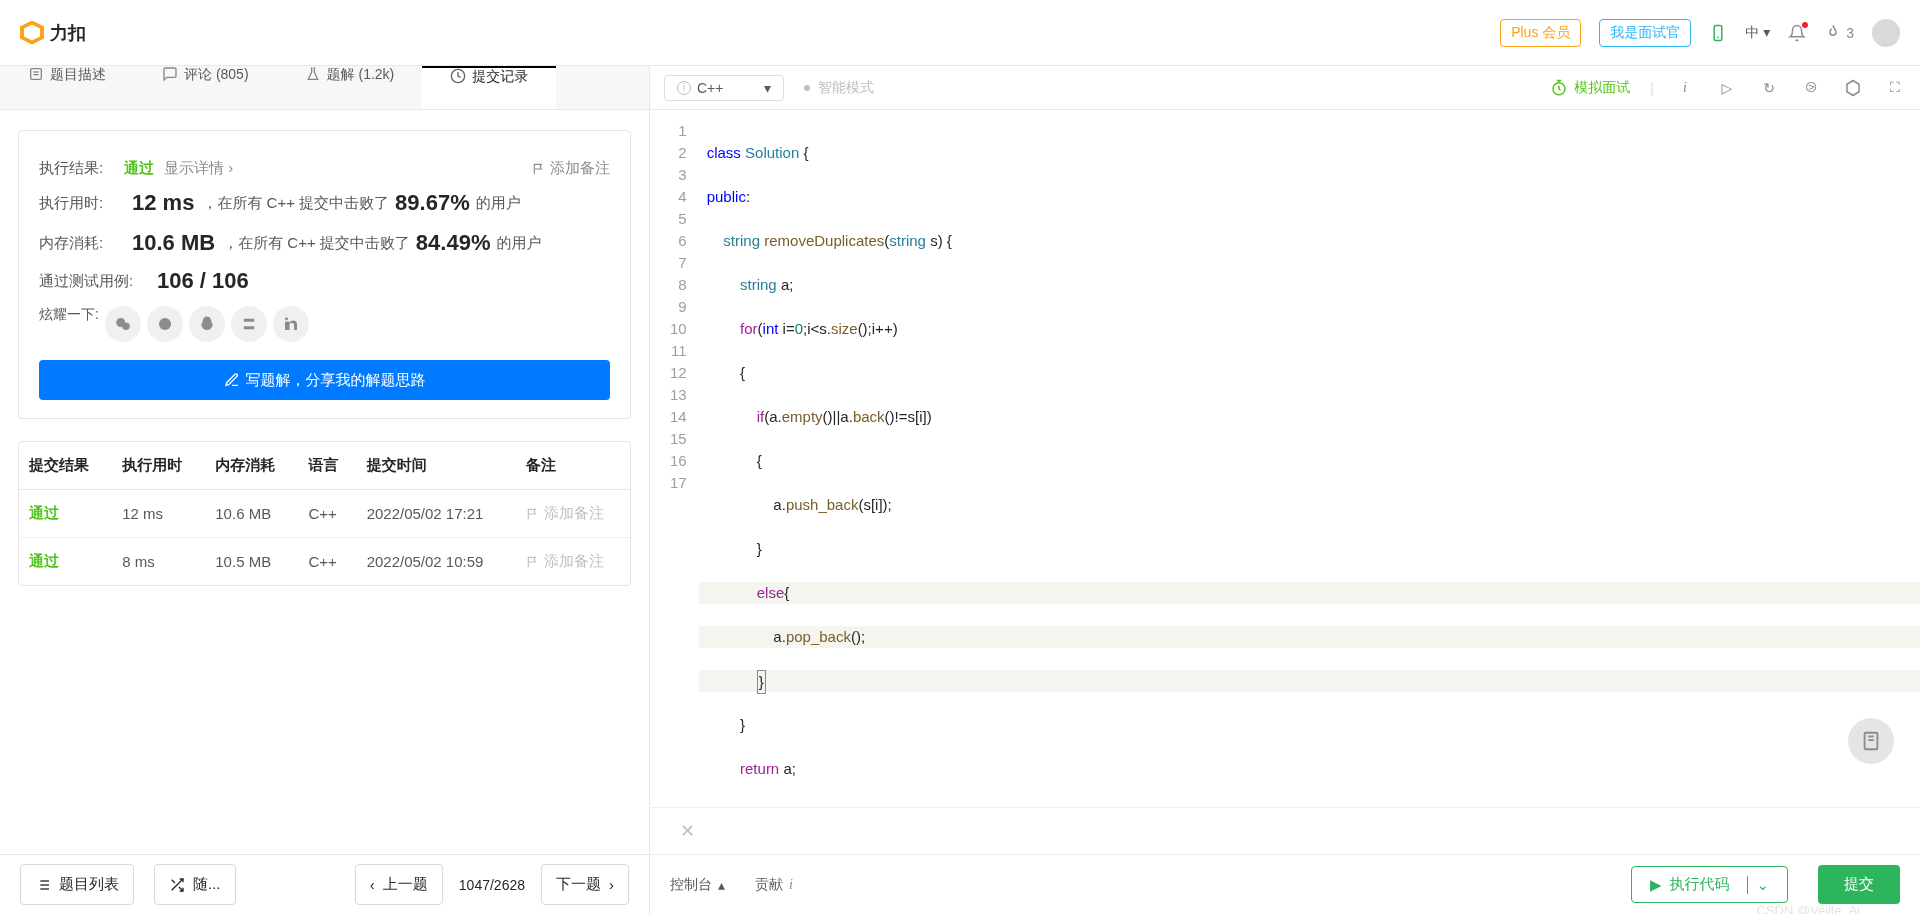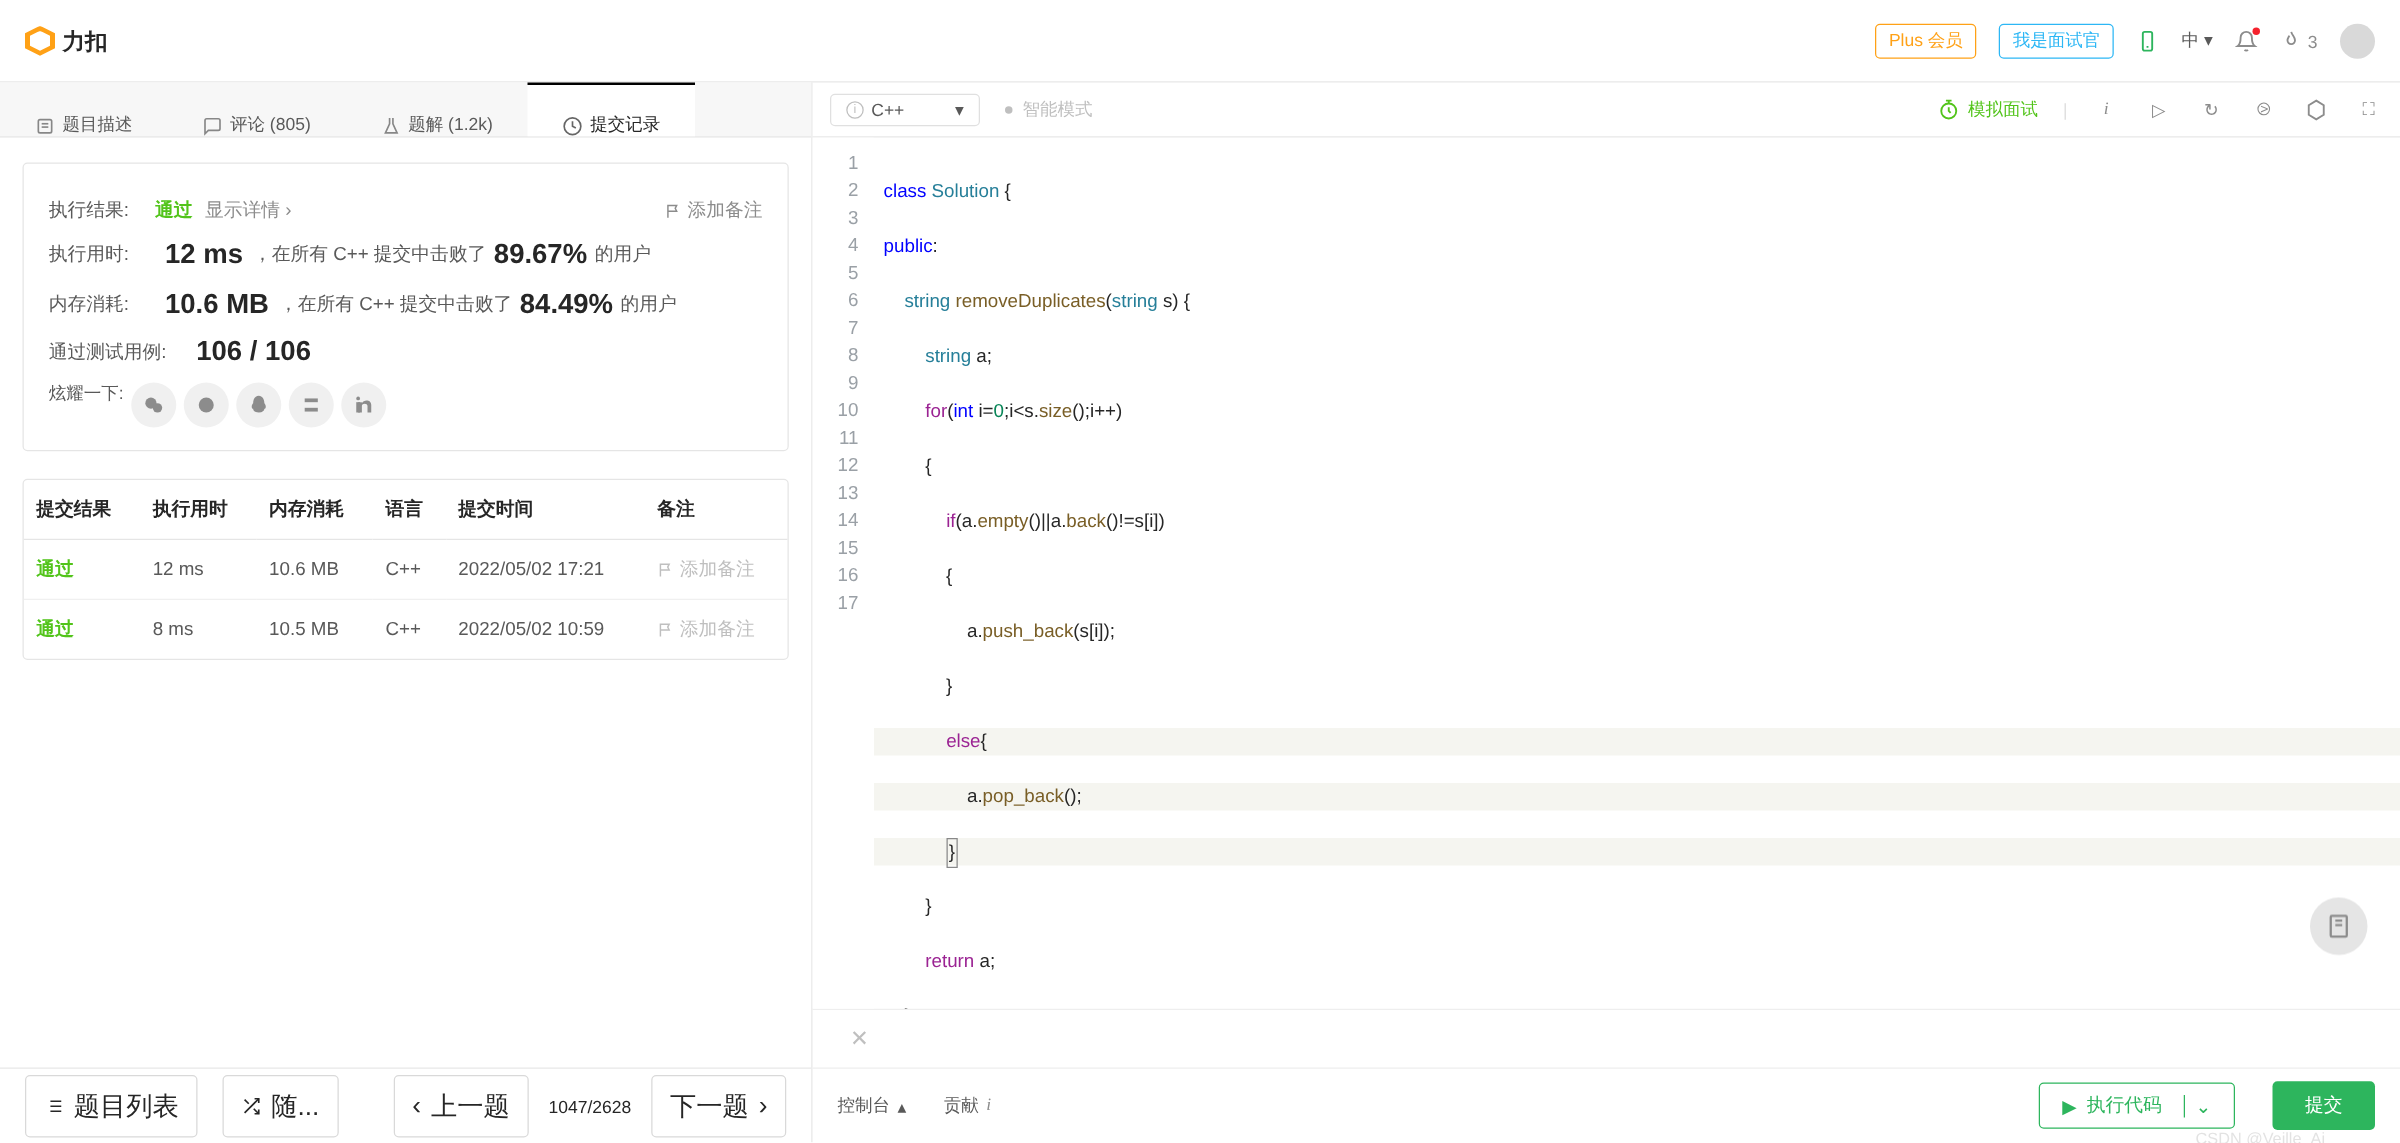--- a/index.html
+++ b/index.html
@@ -19,21 +19,21 @@
   .interviewer{border-color:#2db7f5;color:#2db7f5}
   .icon{width:18px;height:18px;display:inline-flex;align-items:center;justify-content:center;color:#8c8c8c}
   .icon svg{width:18px;height:18px}
   .bell{position:relative}
   .red-dot{position:absolute;top:-2px;right:-2px;width:6px;height:6px;background:#f5222d;border-radius:50%}
   .streak{display:flex;align-items:center;gap:4px;color:#8c8c8c}
   .avatar{width:28px;height:28px;border-radius:50%;background:#d9d9d9}
   .main{flex:1;display:flex;min-height:0}
   .left{width:650px;display:flex;flex-direction:column;border-right:1px solid #e8e8e8}
   .ltabs{display:flex;height:44px;border-bottom:1px solid #e8e8e8;background:#f7f7f7}
-  .ltab{flex:0 0 auto;padding:0 28px;display:flex;align-items:flex-end;gap:6px;color:#595959;cursor:pointer;font-size:14px}
+  .ltab{flex:0 0 auto;padding:0 28px;display:flex;align-items:flex-start;gap:6px;color:#595959;cursor:pointer;font-size:14px}
   .ltab .si{width:16px;height:16px;opacity:.7}
   .ltab.active{background:#fff;color:#262626;border-top:2px solid #000}
   .lbody{flex:1;overflow:auto;padding:20px 18px}
   .card{border:1px solid #e5e5e5;border-radius:4px;padding:18px 20px;margin-bottom:22px}
   .row{display:flex;align-items:center;font-size:15px;color:#595959;margin:10px 0}
   .row .label{width:85px;color:#595959}
   .row .big{font-size:22px;font-weight:600;color:#262626;margin:0 8px}
   .pass{color:#52c41a;font-weight:600}
   .detail-link{color:#8c8c8c;margin-left:10px;cursor:pointer}
   .pct{font-size:22px;font-weight:600;color:#262626;margin:2px 6px}
@@ -71,21 +71,21 @@
   .fn{color:#795e26}
   .nm{color:#098658}
   .notice{padding:12px 30px;color:#8c8c8c;display:flex;align-items:center;justify-content:space-between;border-top:1px solid #eee}
   .notice a{color:#8c8c8c;text-decoration:underline;cursor:pointer}
   .rfoot{height:60px;display:flex;align-items:center;padding:0 20px;gap:30px;border-top:1px solid #eee}
   .rfoot .lbl{display:flex;align-items:center;gap:6px;color:#595959;cursor:pointer}
   .run-btn{border:1px solid #2db55d;color:#2db55d;background:#fff;border-radius:4px;padding:8px 18px;display:flex;align-items:center;gap:8px;cursor:pointer;font-size:15px}
   .run-btn .drop{border-left:1px solid #2db55d;margin-left:10px;padding-left:8px}
   .submit-btn{background:#2db55d;color:#fff;border:none;border-radius:4px;padding:10px 26px;cursor:pointer;font-size:15px}
   .lfoot{height:60px;display:flex;align-items:center;padding:0 20px;gap:20px;border-top:1px solid #e8e8e8}
-  .sq-btn{border:1px solid #d9d9d9;border-radius:4px;padding:10px 14px;display:flex;align-items:center;gap:8px;cursor:pointer;font-size:21px}
+  .sq-btn{border:1px solid #d9d9d9;border-radius:4px;padding:10px 14px;display:flex;align-items:center;gap:8px;cursor:pointer;font-size:15px}
   .pager{display:flex;align-items:center;gap:16px;margin-left:auto}
   .watermark{position:absolute;right:60px;bottom:-4px;color:#d0d0d0;font-size:13px;opacity:.6}
   .fab{position:absolute;right:26px;bottom:150px;width:46px;height:46px;border-radius:50%;background:#e5e5e5;display:flex;align-items:center;justify-content:center;color:#8c8c8c;cursor:pointer}
   .line-cursor{display:inline-block;border:1px solid #888;padding:0 1px}
 </style>
 </head>
 <body>
 
 <div class="root">
 
@@ -211,20 +211,26 @@
                 </svg>
               </span>
             <span class="share-ic">
                 <svg viewBox="0 0 24 24">
                   <rect x="4" y="9" width="4" height="11"></rect>
                   <circle cx="6" cy="5" r="2"></circle>
                   <path d="M10 20v-7c0-3 6-3 6 0v7h4v-8c0-6-8-6-10-2v-1h-4v11h4z"></path>
                 </svg>
               </span>
           </div>
+          <button class="write-btn">
+              <svg width="16" height="16" viewBox="0 0 24 24" fill="none" stroke="#fff" stroke-width="2">
+                <path d="M12 20h9M16.5 3.5a2.121 2.121 0 013 3L7 19l-4 1 1-4L16.5 3.5z"></path>
+              </svg>
+              <span>写题解，分享我的解题思路</span>
+            </button>
         </div>
 
         <div class="hist">
           <table>
             <thead>
                 <tr>
               <th>提交结果</th>
               <th>执行用时</th>
               <th>内存消耗</th>
               <th>语言</th>

